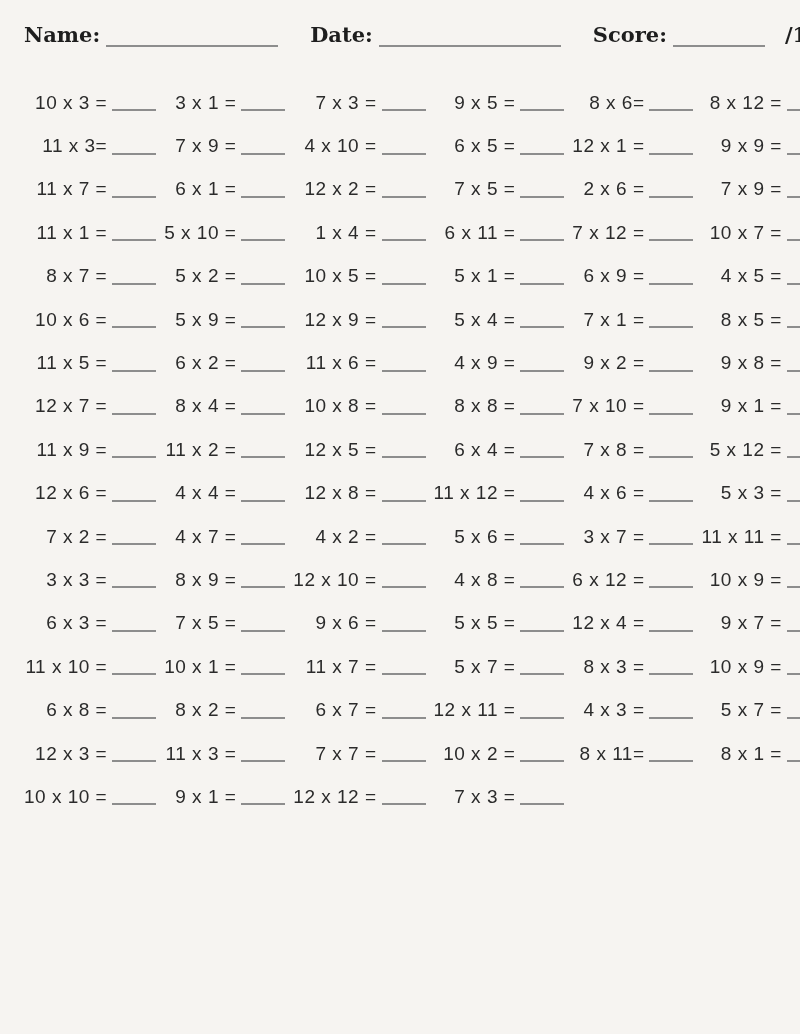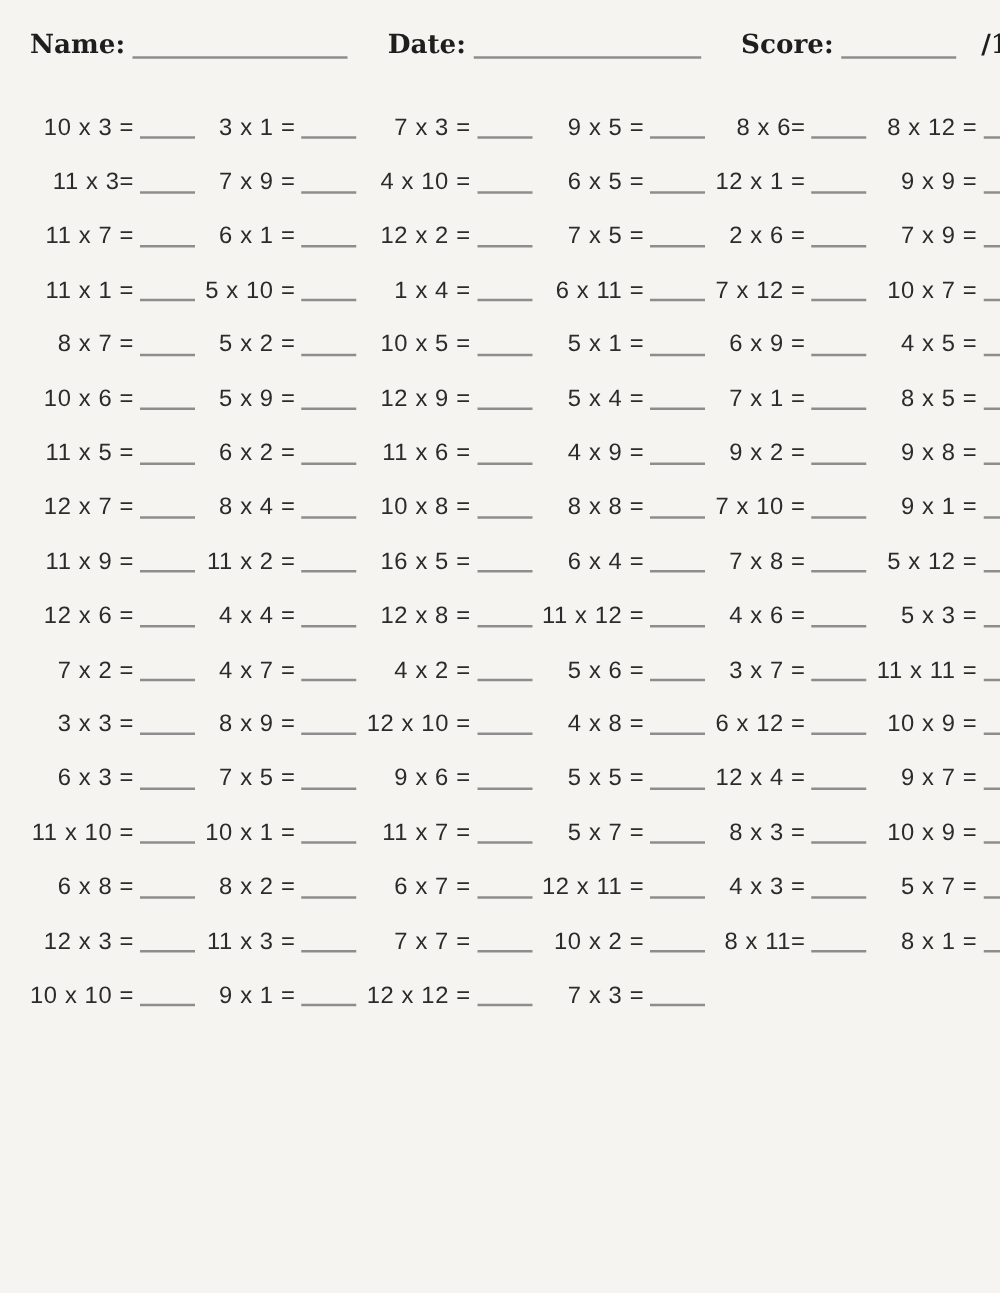--- a/index.html
+++ b/index.html
@@ -286,21 +286,21 @@
       </div>
       <div class="cell">
         <span class="prob">11 x 9 =</span>
         <span class="blank"></span>
       </div>
       <div class="cell">
         <span class="prob">11 x 2 =</span>
         <span class="blank"></span>
       </div>
       <div class="cell">
-        <span class="prob">16 x 5 =</span>
+        <span class="prob">12 x 5 =</span>
         <span class="blank"></span>
       </div>
       <div class="cell">
         <span class="prob">6 x 4 =</span>
         <span class="blank"></span>
       </div>
       <div class="cell">
         <span class="prob">7 x 8 =</span>
         <span class="blank"></span>
       </div>

